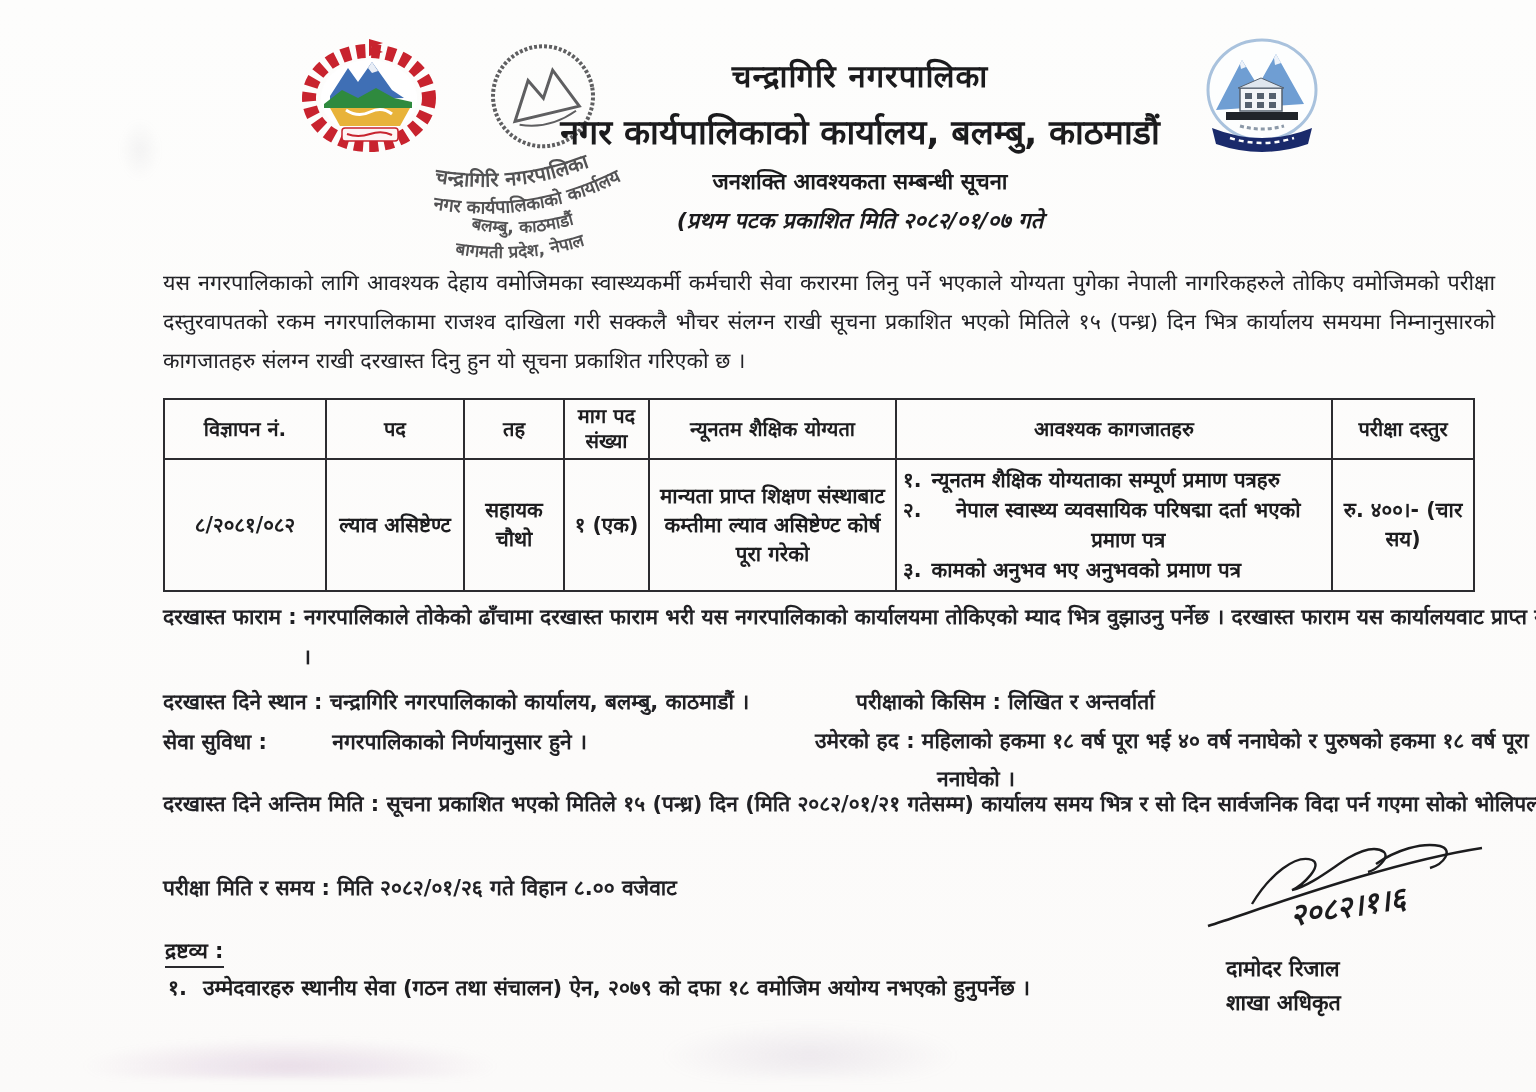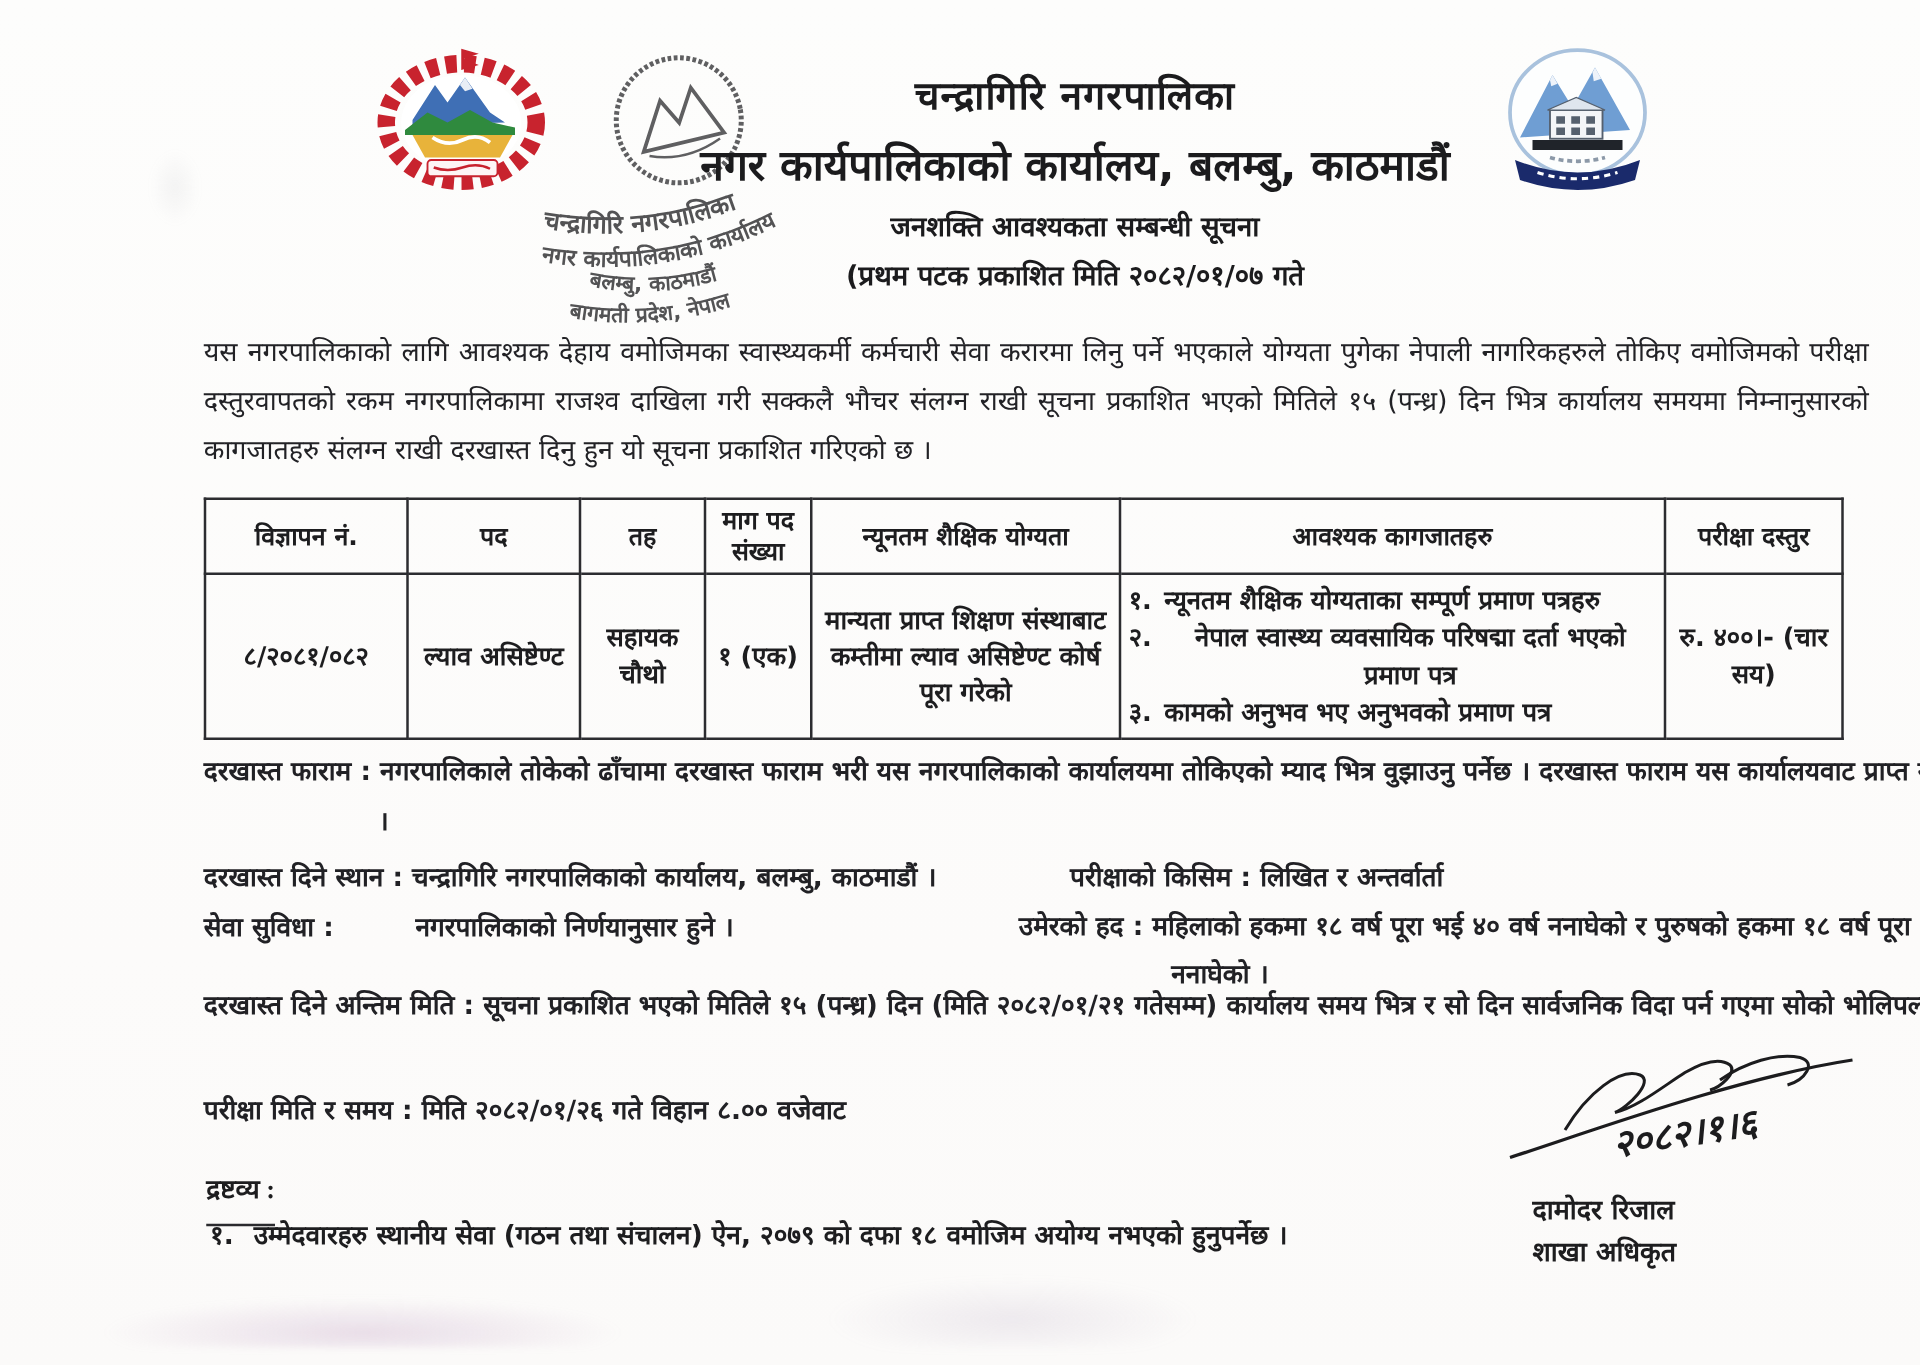--- a/index.html
+++ b/index.html
@@ -9,21 +9,21 @@
     font-family:"DejaVu Sans", sans-serif; color:#1d1d1f; overflow:hidden;
   }
   .abs { position:absolute; }
   .b { font-weight:700; }
 
   
   .hdr-text { left:470px; top:54px; width:780px; text-align:center; font-weight:700; color:#1b1b1d; }
   .hdr-line1 { font-size:31px; letter-spacing:1px; }
   .hdr-line2 { font-size:34px; margin-top:12px; }
   .hdr-line3 { font-size:22px; margin-top:11px; }
-  .hdr-line4 { font-size:22px; margin-top:9px; }
+  .hdr-line4 { font-size:22px; margin-top:9px;font-style:italic; }
 
   .emblem-left { left:300px; top:38px; width:138px; height:115px; }
   .logo-right  { left:1196px; top:36px; width:132px; height:120px; }
 
   .stamp { left:424px; top:40px; width:250px; height:215px; transform:rotate(-10deg); opacity:.88; }
 
   
   .intro {
     left:163px; top:263px; width:1332px;
     font-size:21.5px; line-height:39px; font-weight:400; text-align:justify; color:#222226;
@@ -43,21 +43,21 @@
   .sec-form   { left:163px; top:597px; width:1335px; padding-left:140px; text-indent:-140px; }
   .place      { left:163px; top:682px; width:660px; }
   .exam-type  { left:815px; top:682px; width:700px;margin-left:41px; }
   .facility   { left:163px; top:722px; width:660px; }
   .facility .lblw { display:inline-block; width:162px; text-indent:0; }
   .age-limit  { left:815px; top:722px; width:712px; padding-left:122px; text-indent:-122px; line-height:38px; }
   .deadline   { left:163px; top:784px; width:1345px; padding-left:236px; text-indent:-236px; line-height:40px; }
   .exam-dt    { left:163px; top:868px; width:900px; }
 
   .note-head  { left:165px; top:936px; font-size:21px; font-weight:700; }
-  .note-head span { border-bottom:2.5px solid #2a2a2e; padding-bottom:16px;font-family:Liberation Serif, serif; }
+  .note-head span { border-bottom:2.5px solid #2a2a2e; padding-bottom:3px; }
   .note-item  { left:168px; top:972px; width:940px; display:flex; gap:16px; font-size:21px; font-weight:700; line-height:32px; }
 
   
   .sig-svg  { left:1200px; top:834px; width:290px; height:112px; }
   .sig-text { left:1226px; top:952px; width:215px; text-align:left; font-size:21.5px; font-weight:700; line-height:34px; }
 
   
   .smudge1 { left:80px; top:1038px; width:420px; height:40px;
     background:radial-gradient(ellipse at 50% 70%, rgba(186,148,188,.28), rgba(186,148,188,0) 70%); filter:blur(3px); }
   .smudge2 { left:660px; top:1022px; width:300px; height:56px;

